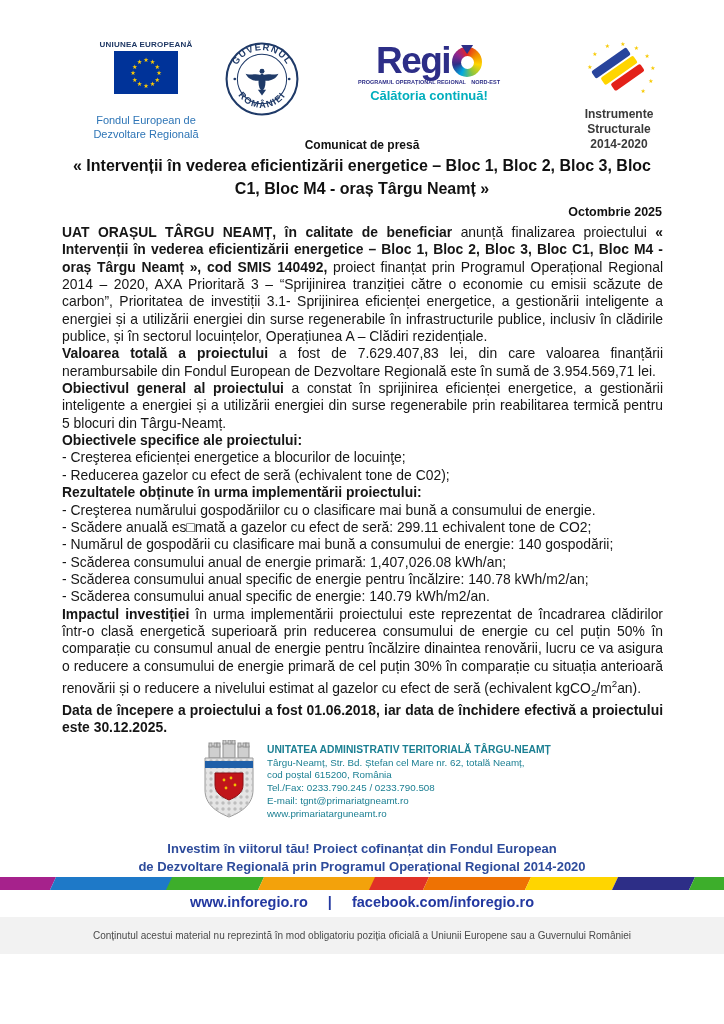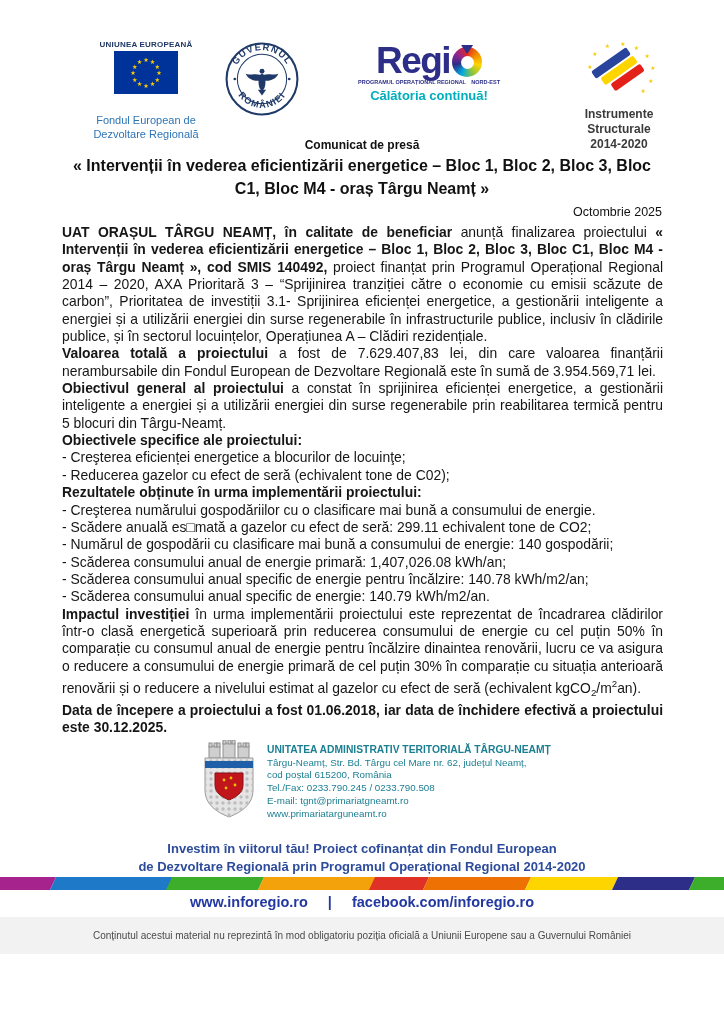--- a/index.html
+++ b/index.html
@@ -24,21 +24,21 @@
   .regio-sub{display:flex;justify-content:space-between;align-items:center;margin-top:2px;
      font-size:5.5px;font-weight:700;color:var(--navy);}
   .regio-tag{font-size:13px;font-weight:700;color:var(--tagline);text-align:center;margin-top:3px;}
   .logo-is{position:absolute;left:556px;top:0;width:126px;text-align:center;}
   .is-text{font-size:12px;font-weight:700;color:#3a3a3a;line-height:1.25;margin-top:1px;}
 
   
   .titleblock{position:absolute;left:62px;top:138px;width:600px;text-align:center;}
   .titleblock h1{font-size:12px;font-weight:700;margin:0;color:#111;}
   .titleblock h2{font-size:16px;font-weight:700;margin:2px 0 0;line-height:23px;color:#111;}
-  .date{text-align:right;font-size:12.5px;font-weight:400;margin-top:5px;color:#111;}
+  .date{text-align:right;font-size:12.5px;font-weight:700;margin-top:5px;color:#111;}
 
   
   .bodytext{position:absolute;left:62px;top:224px;width:601px;
      font-size:13.9px;line-height:17.35px;text-align:justify;}
   .bodytext p{margin:0;}
   sub{font-size:70%;} sup{font-size:70%;}
 
   
   .contact{position:absolute;left:202px;top:740px;display:flex;gap:11px;align-items:flex-start;}
   .contact-text{font-size:9.8px;line-height:12.7px;color:var(--teal);padding-top:4px;}
@@ -204,21 +204,21 @@
       <path d="M13 33 h28 v12 c0 8 -7 12 -14 15 c-7 -3 -14 -7 -14 -15 z" fill="#c0151b" stroke="#8a0f14"></path>
       <g fill="#f2c200">
         <circle cx="22" cy="40" r="1.4"></circle>
           <circle cx="29" cy="38" r="1.4"></circle>
         <circle cx="33" cy="45" r="1.4"></circle>
           <circle cx="24" cy="48" r="1.4"></circle>
       </g>
     </svg>
     <div class="contact-text">
       <div class="contact-org">UNITATEA ADMINISTRATIV TERITORIALĂ TÂRGU-NEAMȚ</div>
-      <div>Târgu-Neamț, Str. Bd. Târgu cel Mare nr. 62, județul Neamț,</div>
+      <div>Târgu-Neamț, Str. Bd. Ștefan cel Mare nr. 62, totală Neamț,</div>
       <div>cod poștal 615200, România</div>
       <div>Tel./Fax: 0233.790.245 / 0233.790.508</div>
       <div>E-mail: tgnt@primariatgneamt.ro</div>
       <div>www.primariatarguneamt.ro</div>
     </div>
   </section>
 
   <div class="invest">
     <div>Investim în viitorul tău! Proiect cofinanțat din Fondul European</div>
     <div>de Dezvoltare Regională prin Programul Operațional Regional 2014-2020</div>

